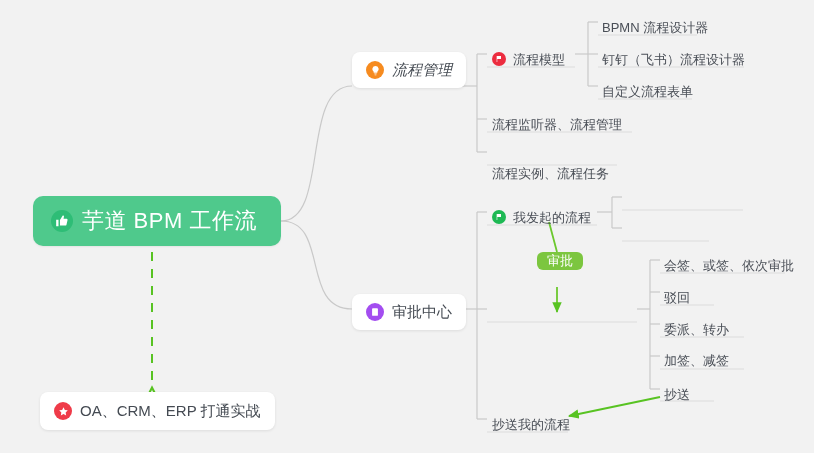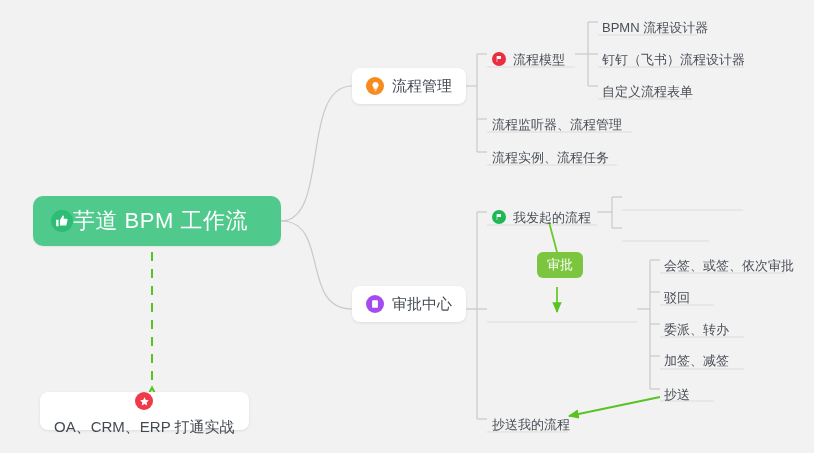--- a/index.html
+++ b/index.html
@@ -24,20 +24,21 @@
     width: 814px;
     height: 453px;
     pointer-events: none;
   }
 
   
   .root-node {
     position: absolute;
     display: flex;
     align-items: center;
+    gap: 9px;
     background: #4fc98c;
     border-radius: 10px;
     padding: 0 18px;
     height: 50px;
     box-sizing: border-box;
     box-shadow: 0 1px 2px rgba(0,0,0,0.06);
   }
   .root-label {
     color: #ffffff;
     font-size: 22px;
@@ -106,21 +107,21 @@
   
   .tag-node {
     position: absolute;
     display: flex;
     align-items: center;
     justify-content: center;
     background: #7cc63f;
     border-radius: 6px;
     color: #ffffff;
     font-size: 13px;
-    height: 26px;
+    height: 18px;
     padding: 0 10px;
     box-sizing: border-box;
     white-space: nowrap;
   }
 </style>
 </head>
 <body>
 
 <div id="canvas">
 
@@ -202,30 +203,30 @@
 
   <div class="root-node" style="left:33px; top:196px; width:248px;">
     <span class="ic ic-lg ic-thumb">
       <svg width="14" height="14" viewBox="0 0 24 24" fill="#ffffff">
         <path d="M2 10h4v11H2zM8.5 10.2 13 3.2c.4-.6 1.3-.7 1.9-.2.4.3.6.9.5 1.4l-.8 3.6h5.1c1.2 0 2.1 1.1 1.8 2.3l-1.8 8c-.2.9-1 1.5-1.9 1.5H8.5z"></path>
       </svg>
     </span>
     <span class="root-label">芋道 BPM 工作流</span>
   </div>
 
-  <div class="card-node" style="left:40px; top:392px; height:38px;flex-direction:column;">
+  <div class="card-node" style="left:40px; top:392px; height:38px;">
     <span class="ic ic-md ic-star">
       <svg width="11" height="11" viewBox="0 0 24 24" fill="#ffffff">
         <path d="M12 2.6l2.9 5.9 6.5.9-4.7 4.6 1.1 6.5L12 17.4 6.2 20.5l1.1-6.5L2.6 9.4l6.5-.9z"></path>
       </svg>
     </span>
     <span class="card-label">OA、CRM、ERP 打通实战</span>
   </div>
 
-  <div class="card-node" style="left:352px; top:68px;">
+  <div class="card-node" style="left:352px; top:52px;font-style:italic;">
     <span class="ic ic-md ic-bulb">
       <svg width="11" height="11" viewBox="0 0 24 24" fill="#ffffff">
         <path d="M12 2a7 7 0 0 0-4 12.7V17h8v-2.3A7 7 0 0 0 12 2z"></path>
         <rect x="9" y="18.4" width="6" height="1.8" rx="0.9"></rect>
         <rect x="10" y="21" width="4" height="1.6" rx="0.8"></rect>
       </svg>
     </span>
     <span class="card-label">流程管理</span>
   </div>
 
@@ -246,25 +247,25 @@
     <span class="node-text">钉钉（飞书）流程设计器</span>
   </div>
   <div class="text-node" style="left:600px; top:74px;">
     <span class="node-text">自定义流程表单</span>
   </div>
 
   <div class="text-node" style="left:490px; top:107px;">
     <span class="node-text">流程监听器、流程管理</span>
   </div>
 
-  <div class="text-node" style="left:490px; top:140px;font-family:Liberation Serif, serif;">
+  <div class="text-node" style="left:490px; top:156px;font-family:Liberation Serif, serif;">
     <span class="node-text">流程实例、流程任务</span>
   </div>
 
-  <div class="card-node" style="left:352px; top:286px;">
+  <div class="card-node" style="left:352px; top:294px;">
     <span class="ic ic-md ic-clip">
       <svg width="10" height="10" viewBox="0 0 24 24" fill="#ffffff">
         <rect x="5" y="3" width="14" height="18" rx="2"></rect>
       </svg>
     </span>
     <span class="card-label">审批中心</span>
   </div>
 
   <div class="text-node" style="left:490px; top:200px;">
     <span class="ic ic-sm ic-flag-green">

